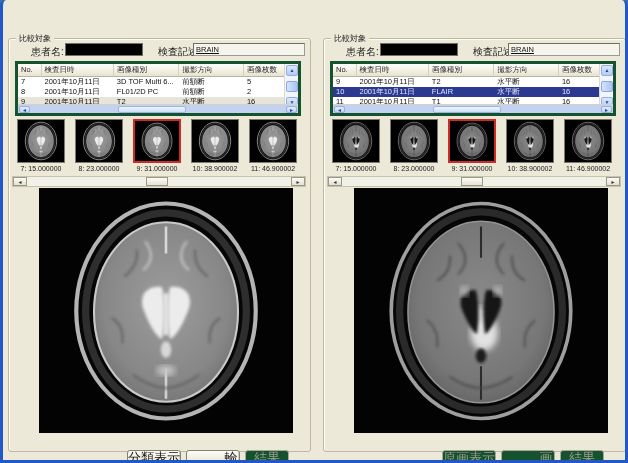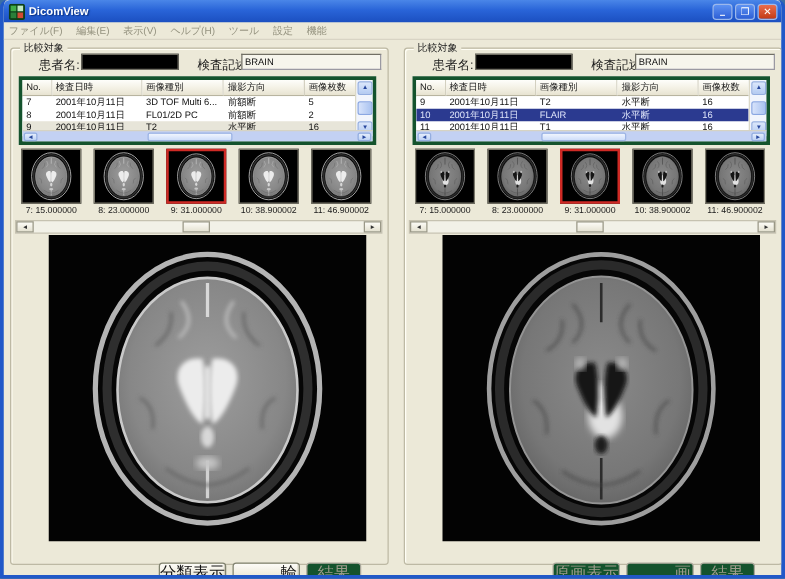--- a/index.html
+++ b/index.html
@@ -26,21 +26,21 @@
   
   .panel{position:absolute;top:38px;width:303px;height:414px;border:1px solid #bdb9a4;
     border-radius:3px;box-shadow:inset 1px 1px 0 #fffef5;}
   .panel.left{left:5px;} .panel.right{left:320px;}
   .glabel{position:absolute;top:-6px;left:7px;background:#ece9d8;padding:0 3px;font-size:8px;color:#1a1a1a;}
   .flabel{position:absolute;font-size:10px;color:#1a1a1a;}
   .blackbox{position:absolute;left:56px;top:4px;width:78px;height:13px;background:#000;
     border:1px solid #716f64;}
   .descfield{position:absolute;left:184px;top:4px;width:112px;height:13px;background:#f6f5ec;
     border:1px solid #9a99a2;border-top-color:#716f64;border-left-color:#716f64;
-    font-size:7.5px;line-height:11px;padding-left:2px;color:#111;}
+    font-size:7.5px;line-height:11px;padding-left:2px;color:#111;text-decoration:underline;}
   
   .lv{position:absolute;left:6px;top:22px;width:286px;height:55px;background:#fff;
     border:3px solid #14532d;}
   .lvh{position:absolute;left:0;top:0;right:14px;height:13px;display:flex;}
   .hcell{height:13px;font-size:7.5px;line-height:12px;padding-left:3px;color:#1a1a1a;
     background:linear-gradient(180deg,#fefefb 0%,#f2efe2 60%,#e7e3d1 100%);
     border-right:1px solid #d3d0c0;border-bottom:1px solid #b8b4a0;overflow:hidden;white-space:nowrap;}
   .c0{width:24px;} .c1{width:74px;} .c2{width:67px;} .c3{width:66px;} .c4{width:41px;border-right:none;}
   .rows{position:absolute;left:0;top:13px;right:14px;height:32px;overflow:hidden;background:#fff;}
   .lvrow{display:flex;height:10px;}
@@ -132,47 +132,21 @@
       <path d="M105,95 C116,94 123,103 118,114 C114,124 109,134 104,137 C102,128 102,102 105,95 Z" fill="#141414" filter="url(#soft2)"></path>
       <ellipse cx="84" cy="96" rx="4" ry="5" fill="#bdbdbd" filter="url(#soft)"></ellipse>
       <ellipse cx="116" cy="96" rx="4" ry="5" fill="#bdbdbd" filter="url(#soft)"></ellipse>
       <ellipse cx="100" cy="158" rx="5" ry="7" fill="#1e1e1e" filter="url(#soft2)"></ellipse>
     </symbol>
   </defs>
 </svg>
 
 <div class="win">
 
-  <div class="titlebar">
-    <svg class="appicon" viewBox="0 0 13 13">
-      <rect x="0" y="0" width="13" height="13" rx="2" fill="#0c3f18"></rect>
-      <rect x="1.5" y="1.5" width="4.5" height="4.5" fill="#3fae49"></rect>
-      <rect x="7" y="1.5" width="4.5" height="4.5" fill="#bfe8c4"></rect>
-      <rect x="1.5" y="7" width="4.5" height="4.5" fill="#2b7f3a"></rect>
-      <rect x="7" y="7" width="4.5" height="4.5" fill="#d24a33"></rect>
-    </svg>
-    <span class="title">DicomView</span>
-    <span class="tbtns">
-      <span class="tbtn">
-          <span class="min">–</span>
-        </span>
-      <span class="tbtn">❐</span>
-      <span class="tbtn close">✕</span>
-    </span>
-  </div>
-
-  <div class="menubar">
-    <span class="mitem">ファイル(F)</span>
-    <span class="mitem">編集(E)</span>
-    <span class="mitem">表示(V)</span>
-    <span class="mitem">ヘルプ(H)</span>
-    <span class="mitem">ツール</span>
-    <span class="mitem">設定</span>
-    <span class="mitem">機能</span>
-  </div>
+
 
   <div class="panel left">
     <span class="glabel">比較対象</span>
     <span class="flabel" style="left:22px;top:6px;">患者名:</span>
     <span class="blackbox"></span>
     <span class="flabel" style="left:149px;top:6px;">検査記述:</span>
     <span class="descfield">BRAIN</span>
 
     <div class="lv">
       <div class="lvh">

